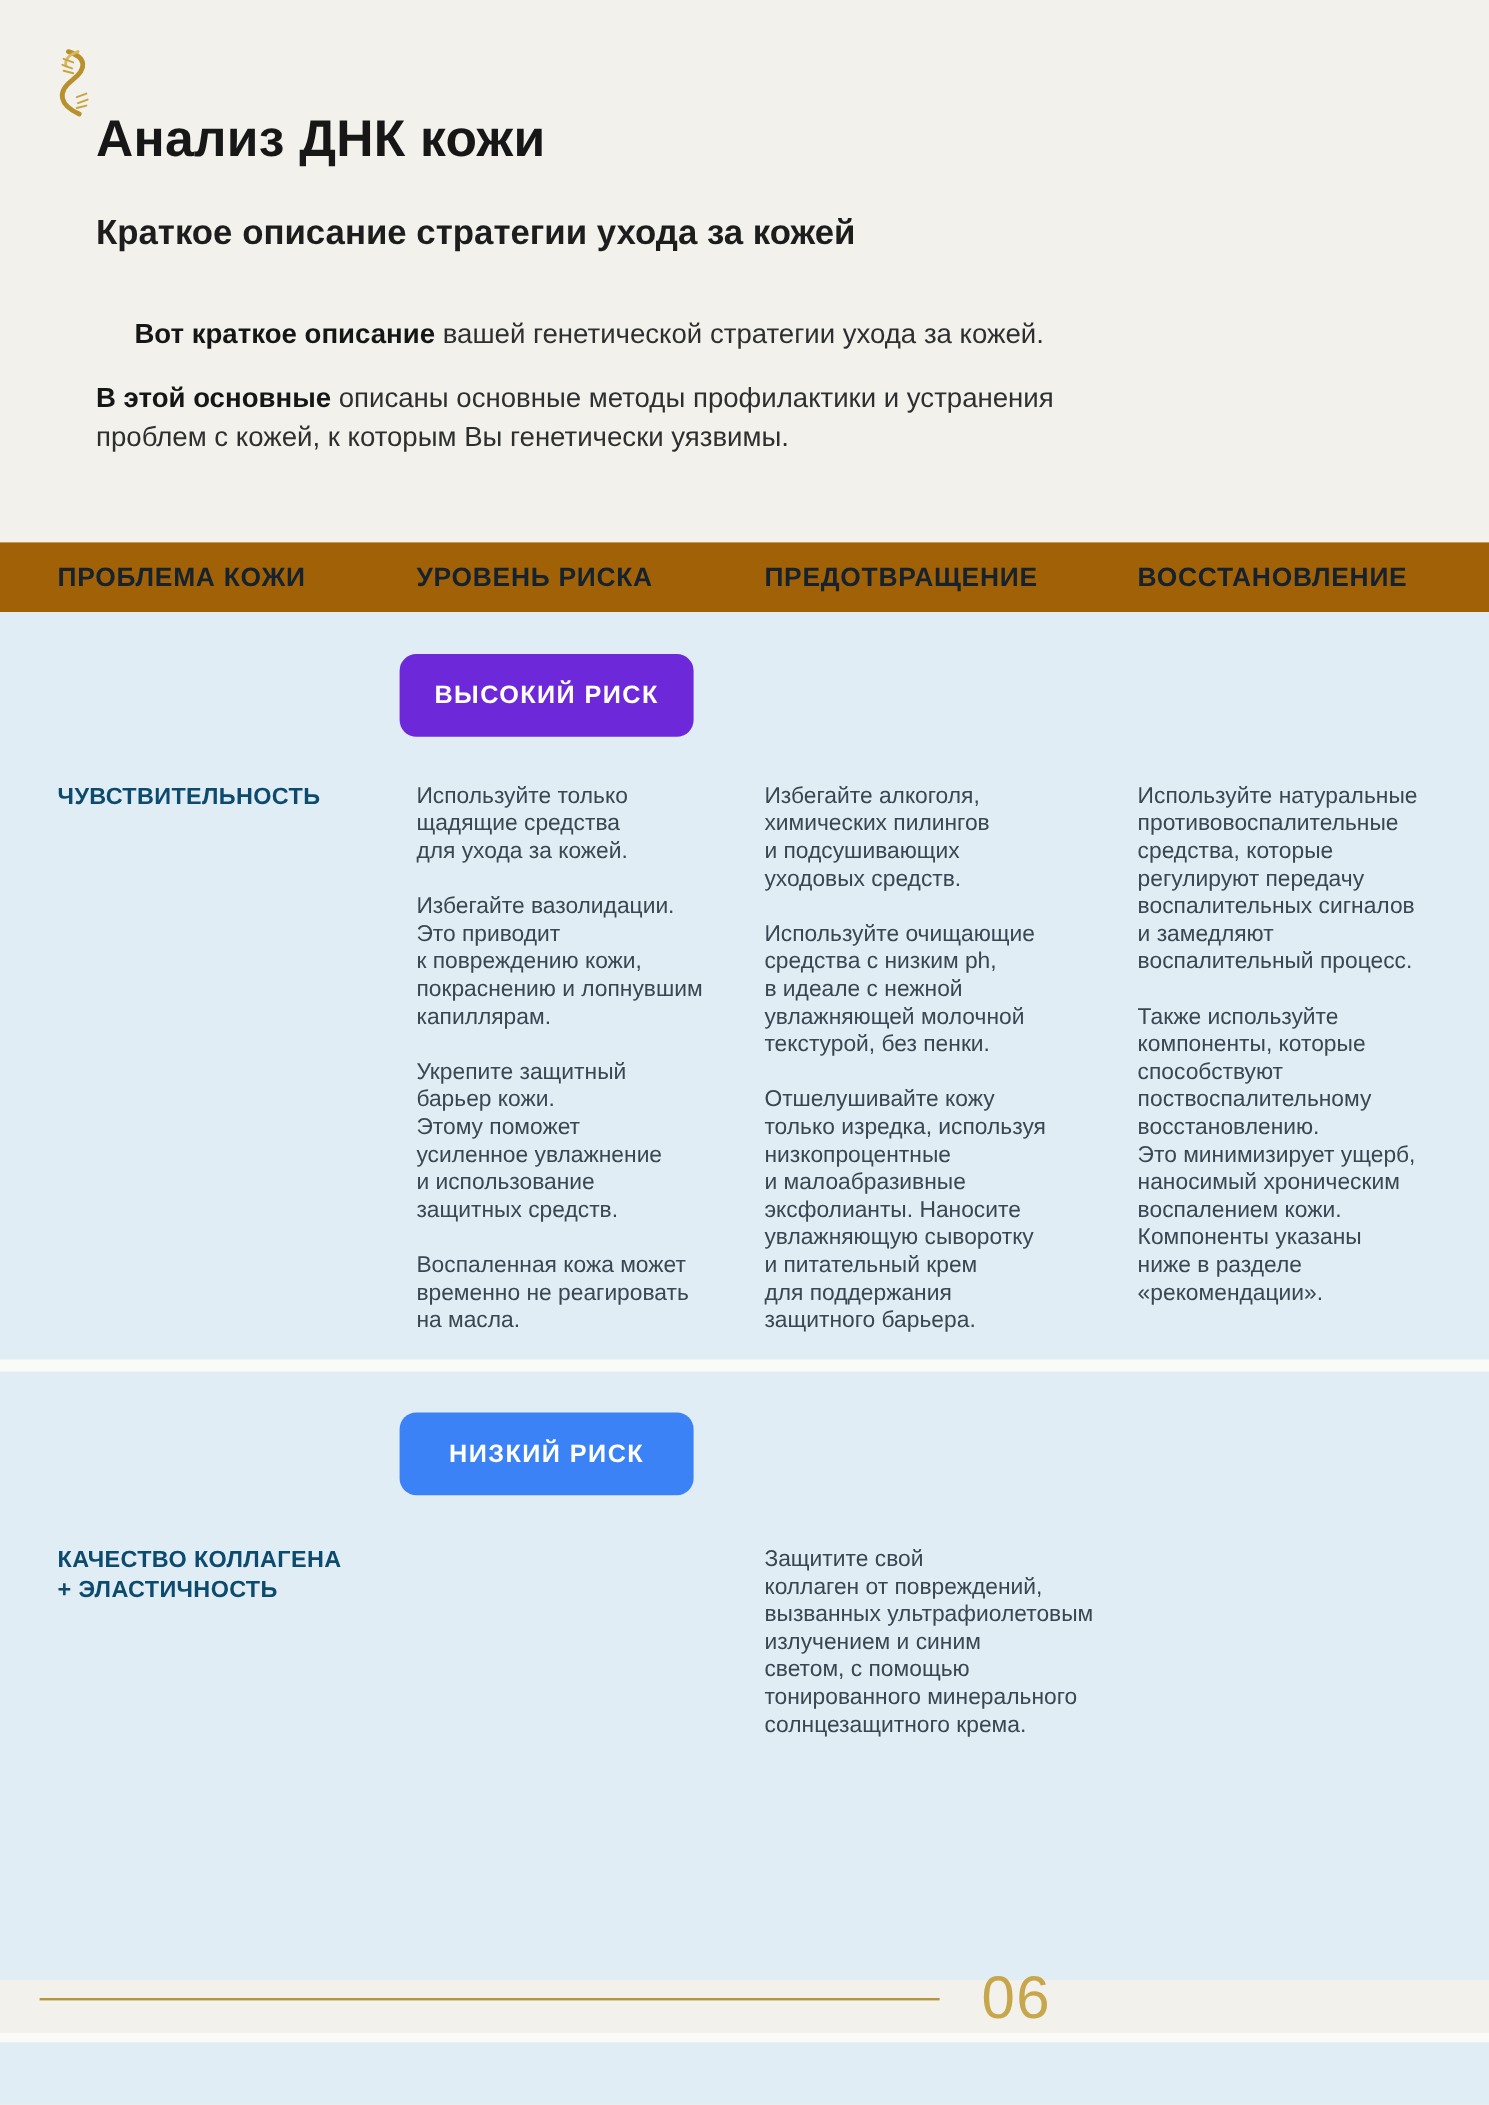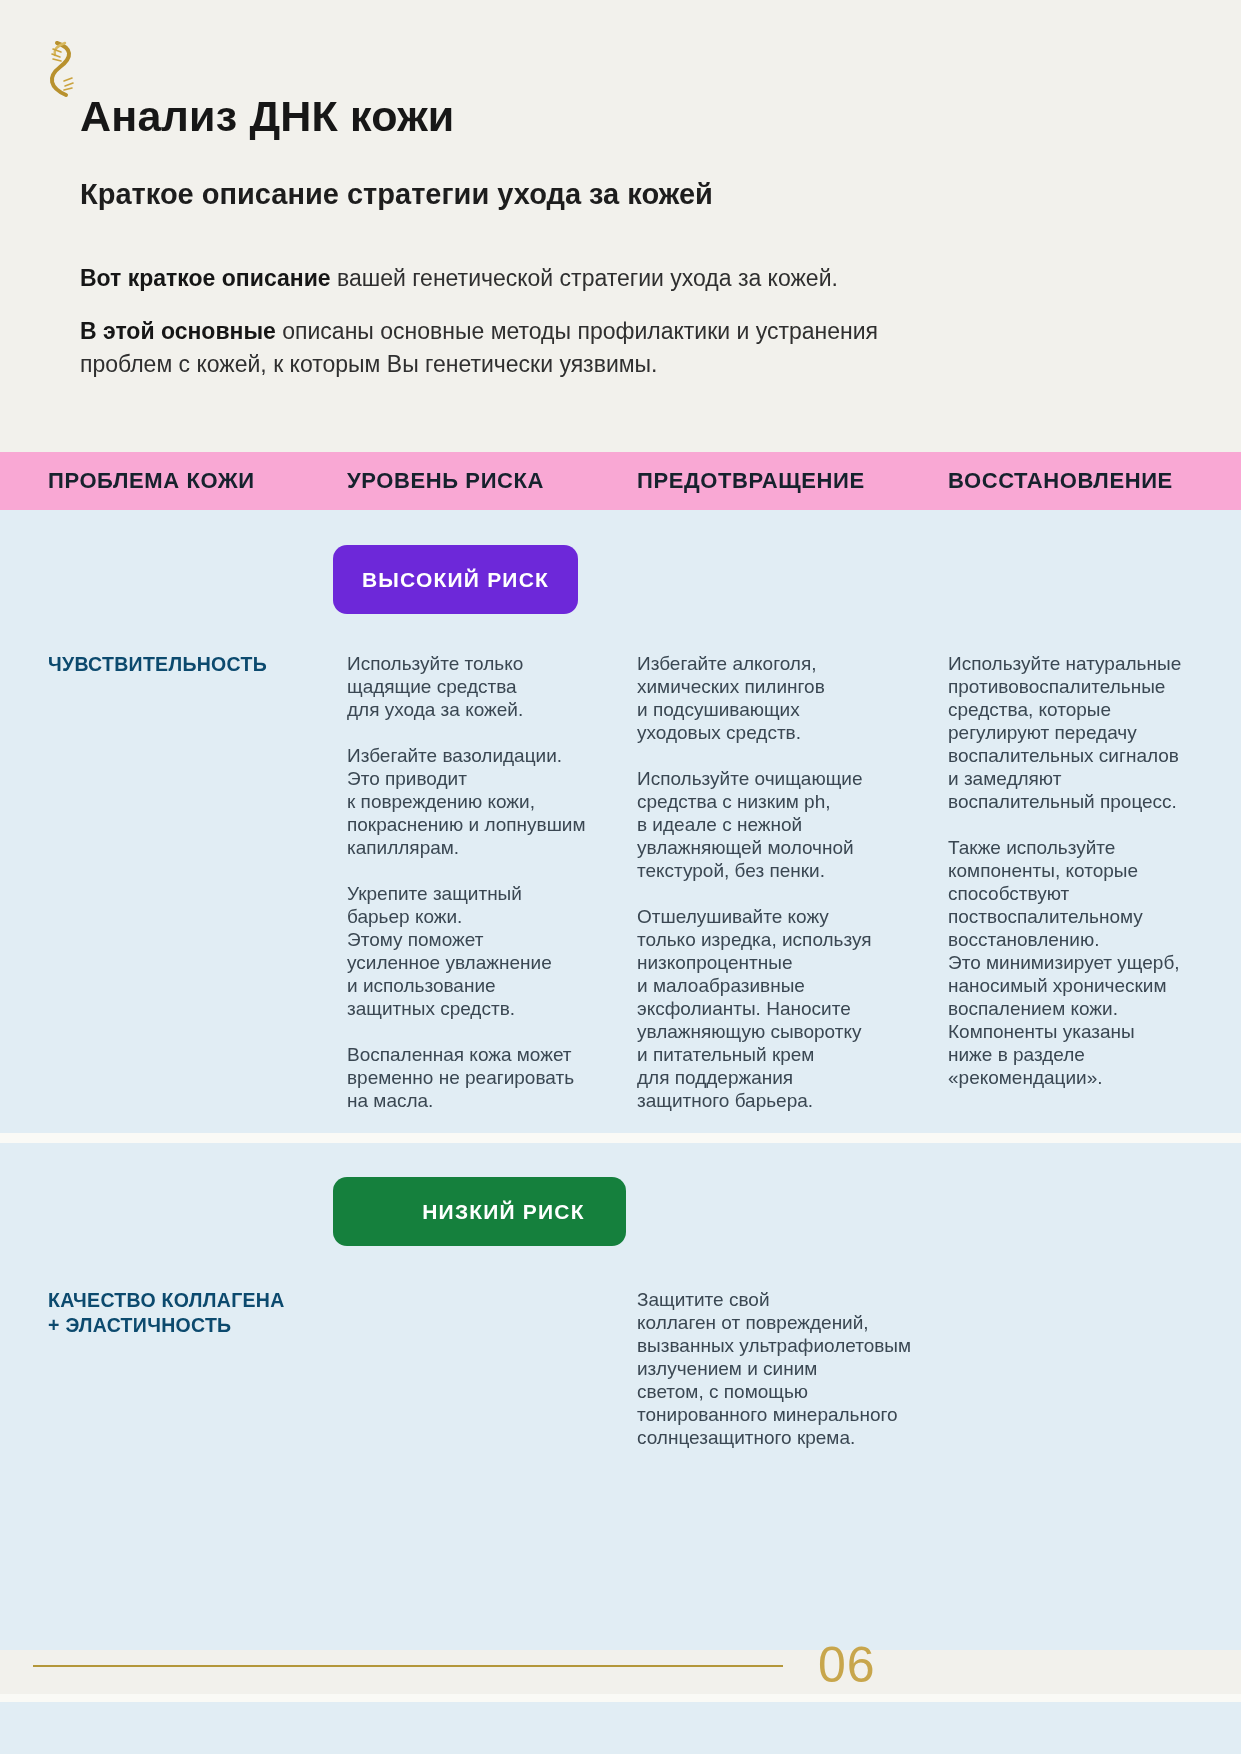--- a/index.html
+++ b/index.html
@@ -20,27 +20,27 @@
   .page-subtitle{
     position:absolute;left:80px;top:178px;margin:0;
     font-size:29px;font-weight:700;color:#1d1d1d;
   }
   .intro{
     position:absolute;left:80px;margin:0;
     font-size:23px;color:#2f2f2f;line-height:33px;white-space:pre-line;
     max-width:1060px;
   }
   .intro strong{color:#161616;font-weight:700;}
-  .intro.p1{top:262px;}
+  .intro.p1{top:262px;margin-left:32px;}
   .intro.p2{top:315px;}
 
   
   .thead{
     position:absolute;left:0;top:452px;width:1241px;height:58px;
-    background:#f9a8d4;
+    background:#a16207;
   }
   .th{
     position:absolute;top:50%;transform:translateY(-50%);
     font-size:22px;font-weight:800;color:#16222d;letter-spacing:.6px;
     white-space:nowrap;
   }
   .th.c1{left:48px;} .th.c2{left:347px;} .th.c3{left:637px;} .th.c4{left:948px;}
 
   .section{position:absolute;left:0;width:1241px;background:#e1edf4;}
   .section.s0{top:510px;height:623px;}
@@ -166,21 +166,21 @@
 наносимый хроническим
 воспалением кожи.
 Компоненты указаны
 ниже в разделе
 «рекомендации».</div>
   </section>
 
   <div class="gap-strip g0"></div>
 
   <section class="section s1">
-    <div class="badge" style="background: #15803d; padding-left: 48px;">НИЗКИЙ РИСК</div>
+    <div class="badge" style="background: #3b82f6;">НИЗКИЙ РИСК</div>
     <div class="cell lab">КАЧЕСТВО КОЛЛАГЕНА
 + ЭЛАСТИЧНОСТЬ</div>
     <div class="cell c3">Защитите свой
 коллаген от повреждений,
 вызванных ультрафиолетовым
 излучением и синим
 светом, с помощью
 тонированного минерального
 солнцезащитного крема.</div>
     <div class="cell c4"></div>

